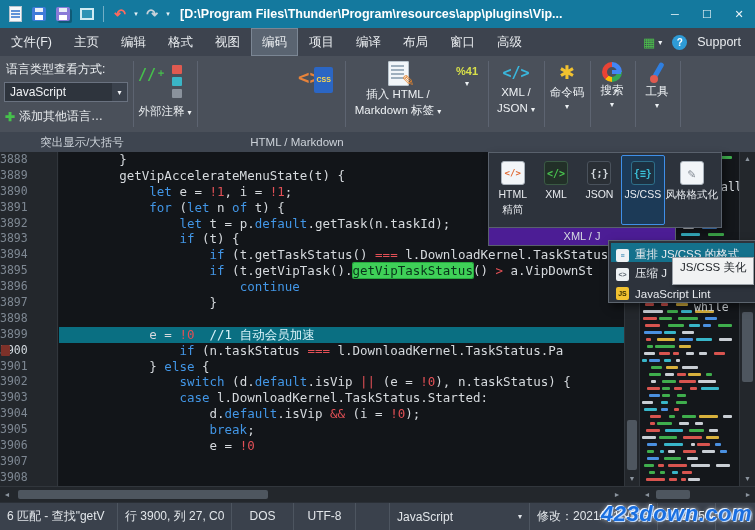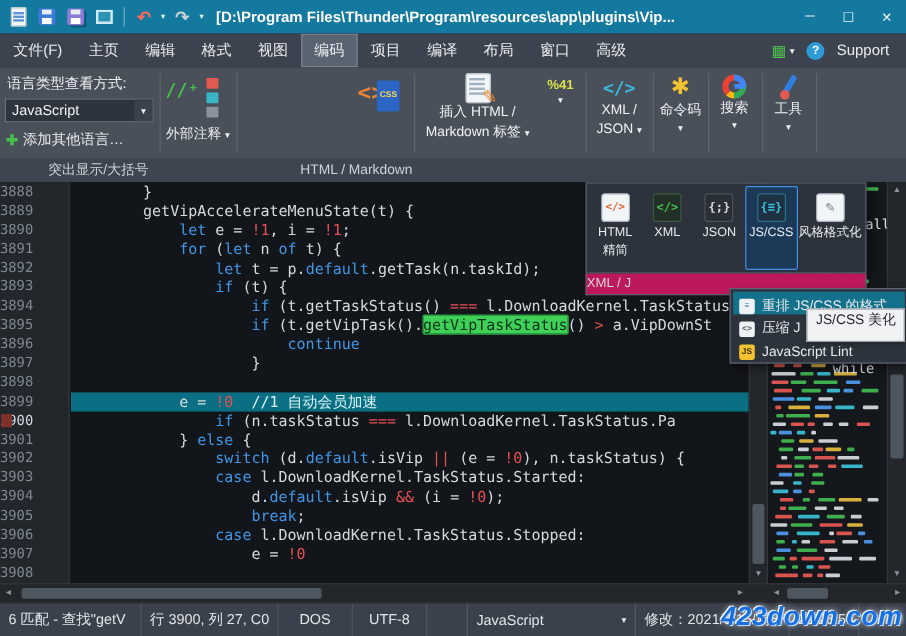--- a/index.html
+++ b/index.html
@@ -145,22 +145,22 @@
   .gitem{flex:1;display:flex;flex-direction:column;align-items:center;padding-top:5px;gap:3px;border:1px solid transparent;border-radius:2px}
   .gitem.sel{background:#1c3a57;border-color:#3f8fe8}
   .glab{font-size:10.5px;line-height:12px;color:#e8ebef;text-align:center;white-space:nowrap}
   .gico{width:24px;height:24px;border-radius:3px;display:flex;align-items:center;justify-content:center;
         font-family:"DejaVu Sans Mono",monospace;font-weight:bold}
   .gi-html{background:#f2f5f8;color:#e0662e;font-size:9px;border:1px solid #aab3bc}
   .gi-xml{background:#223028;color:#49c24f;font-size:10px;border:1px solid #3a5a44}
   .gi-json{background:#2a2f35;color:#d4dae0;font-size:10px;border:1px solid #4a525c}
   .gi-jscss{background:#1d3142;color:#3ac0d8;font-size:10px;border:1px solid #2e6f8a}
   .gi-style{background:#f2f5f8;color:#7a828c;font-size:13px;border:1px solid #aab3bc}
-  .gallery-footer{position:absolute;left:488px;top:228px;width:234px;height:18px;background:#be185d;border:1px solid #59616c;
-                  border-top:none;color:#d5dae0;font-size:11px;text-align:left;line-height:16px;z-index:30}
+  .gallery-footer{position:absolute;left:488px;top:228px;width:188px;height:18px;background:#4c1d95;border:1px solid #59616c;
+                  border-top:none;color:#d5dae0;font-size:11px;text-align:center;line-height:16px;z-index:30}
   .menu{position:absolute;left:608px;top:240px;width:149px;background:#2d333c;border:1px solid #5d656f;
         box-shadow:3px 4px 8px rgba(0,0,0,.5);padding:2px;z-index:32}
   .mitem{height:19px;display:flex;align-items:flex-end;gap:6px;padding:0 5px;font-size:11.5px;color:#e7eaee;
          white-space:nowrap;overflow:hidden}
   .mitem.hot{background:#14718c}
   .mi{width:13px;height:13px;border-radius:2px;font-size:7px;font-weight:bold;display:flex;align-items:center;
       justify-content:center;flex:none}
   .mi1{background:#eef2f5;color:#1273a8}
   .mi2{background:#eef2f5;color:#5a646e}
   .mi3{background:#f2c230;color:#3a3000}
@@ -330,21 +330,20 @@
       <div class="crow"><span>                        </span><span class="kw">continue</span></div>
       <div class="crow"><span>                    }</span></div>
       <div class="crow"></div>
       <div class="crow cur"><span>            e = </span><span class="rd">!0</span><span>  </span><span class="cm">//1 自动会员加速</span></div>
       <div class="crow"><span>                </span><span class="kw">if</span><span> (n.taskStatus </span><span class="rd">===</span><span> l.DownloadKernel.TaskStatus.Pa</span></div>
       <div class="crow"><span>            } </span><span class="kw">else</span><span> {</span></div>
       <div class="crow"><span>                </span><span class="kw">switch</span><span> (d.</span><span class="kw">default</span><span>.isVip </span><span class="rd">||</span><span> (e = </span><span class="rd">!0</span><span>), n.taskStatus) {</span></div>
       <div class="crow"><span>                </span><span class="kw">case</span><span> l.DownloadKernel.TaskStatus.Started:</span></div>
       <div class="crow"><span>                    d.</span><span class="kw">default</span><span>.isVip </span><span class="rd">&amp;&amp;</span><span> (i = </span><span class="rd">!0</span><span>);</span></div>
       <div class="crow"><span>                    </span><span class="kw">break</span><span>;</span></div>
-      <div class="crow"><span>                </span><span class="kw">case</span><span> l.DownloadKernel.TaskStatus.Stopped:</span></div>
       <div class="crow"><span>                    e = </span><span class="rd">!0</span></div>
     </div>
   <div class="vscroll vs1">
     <span class="sarrow sa-t">▲</span>
     <span class="vthumb vt1"></span>
     <span class="sarrow sa-b">▼</span>
   </div>
   <div class="pane2" id="pane2">
     <span class="frag frag1">ally</span>
     <span class="frag frag2">while</span>

